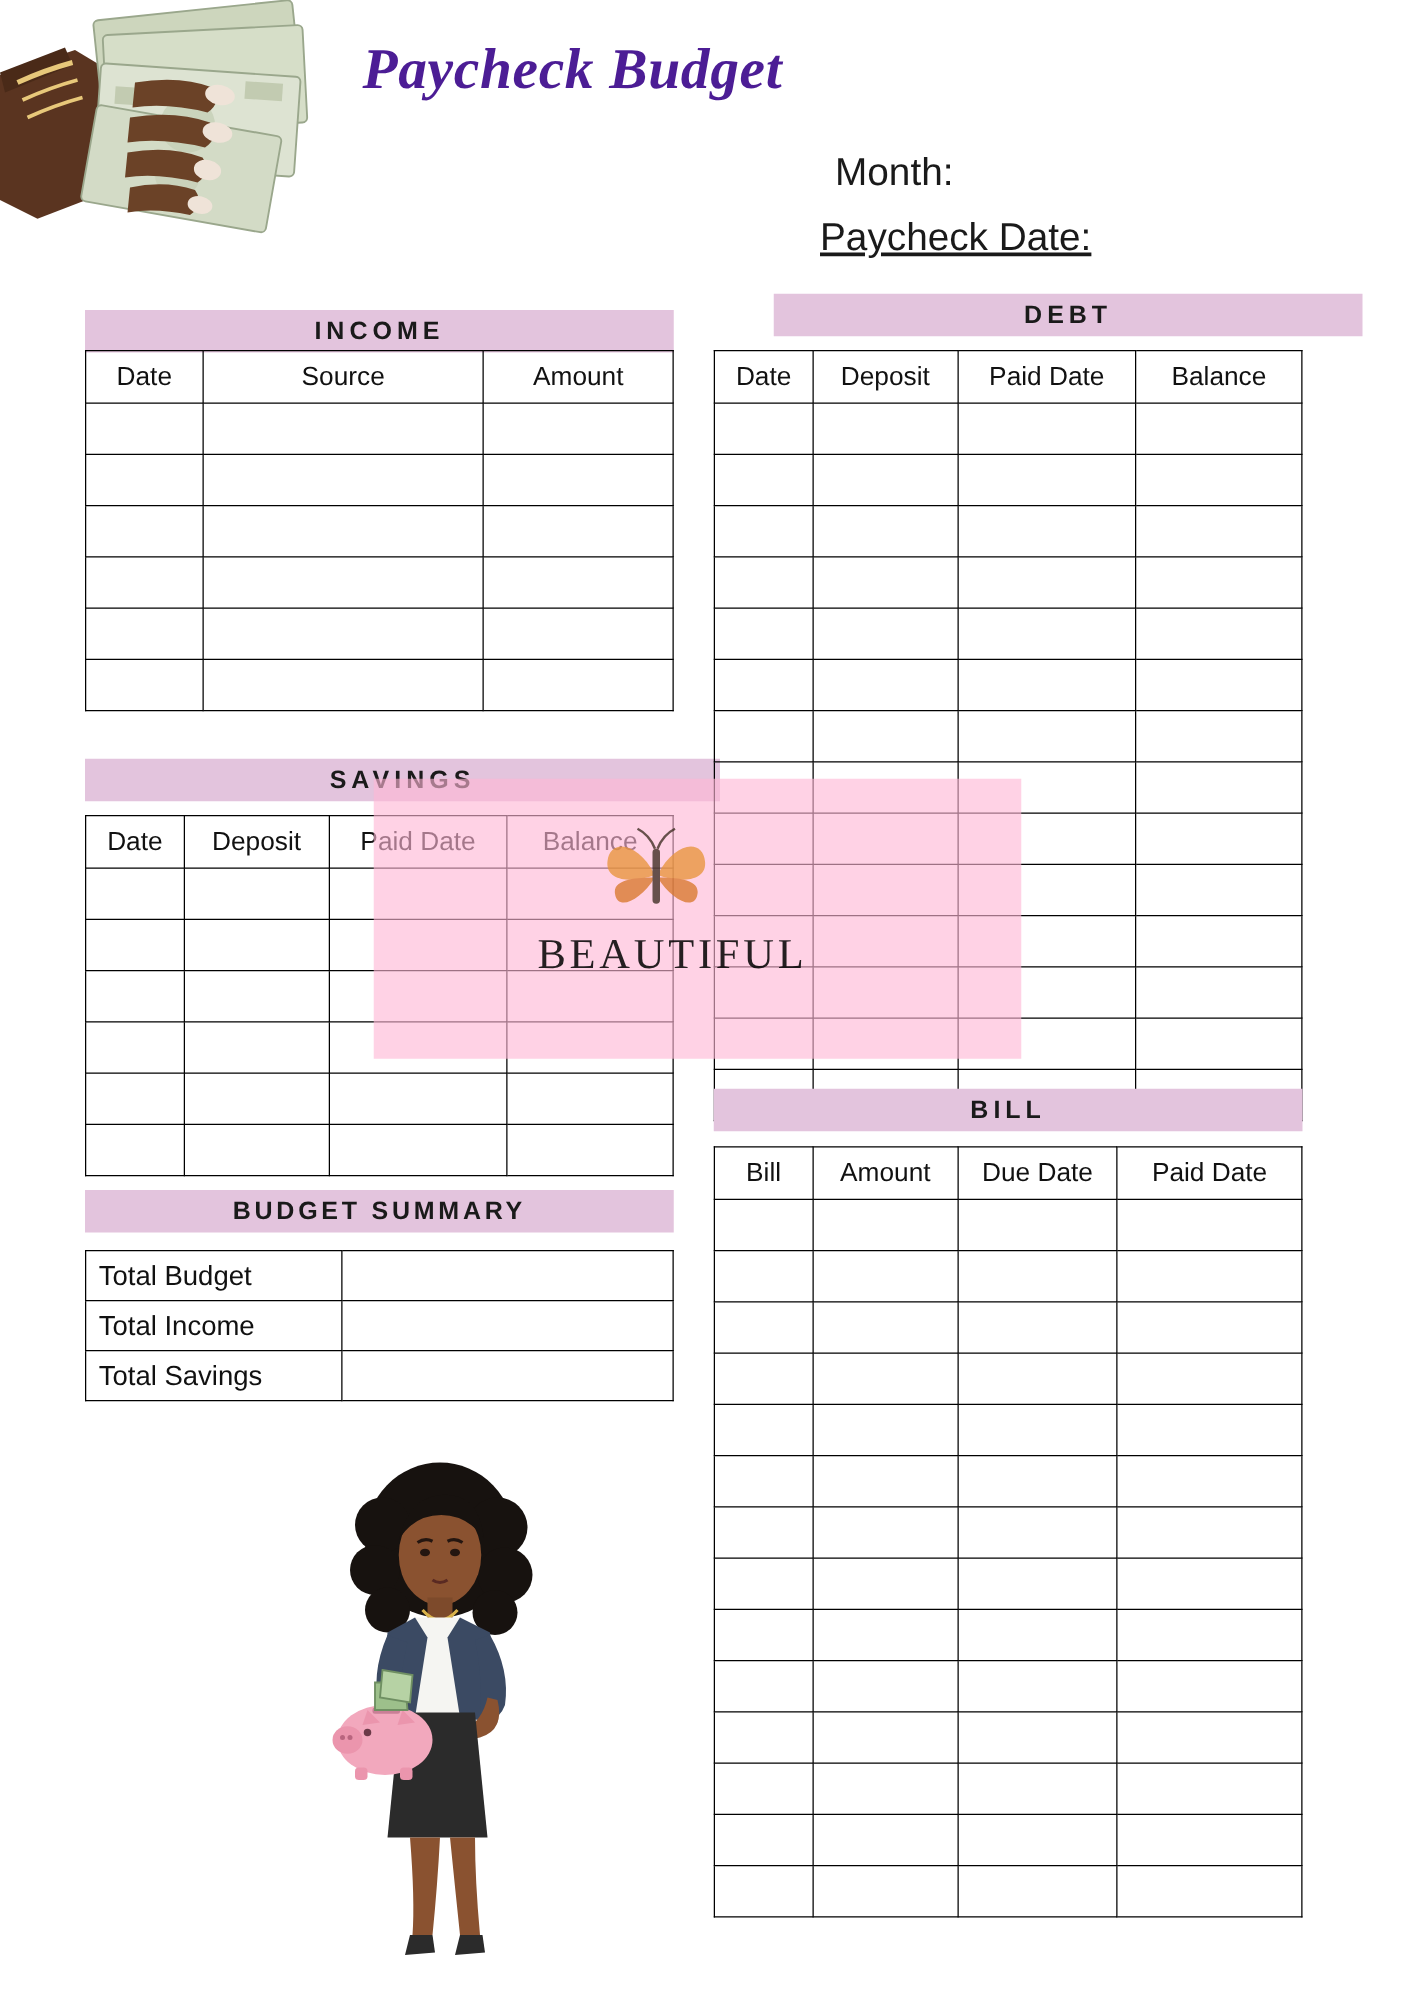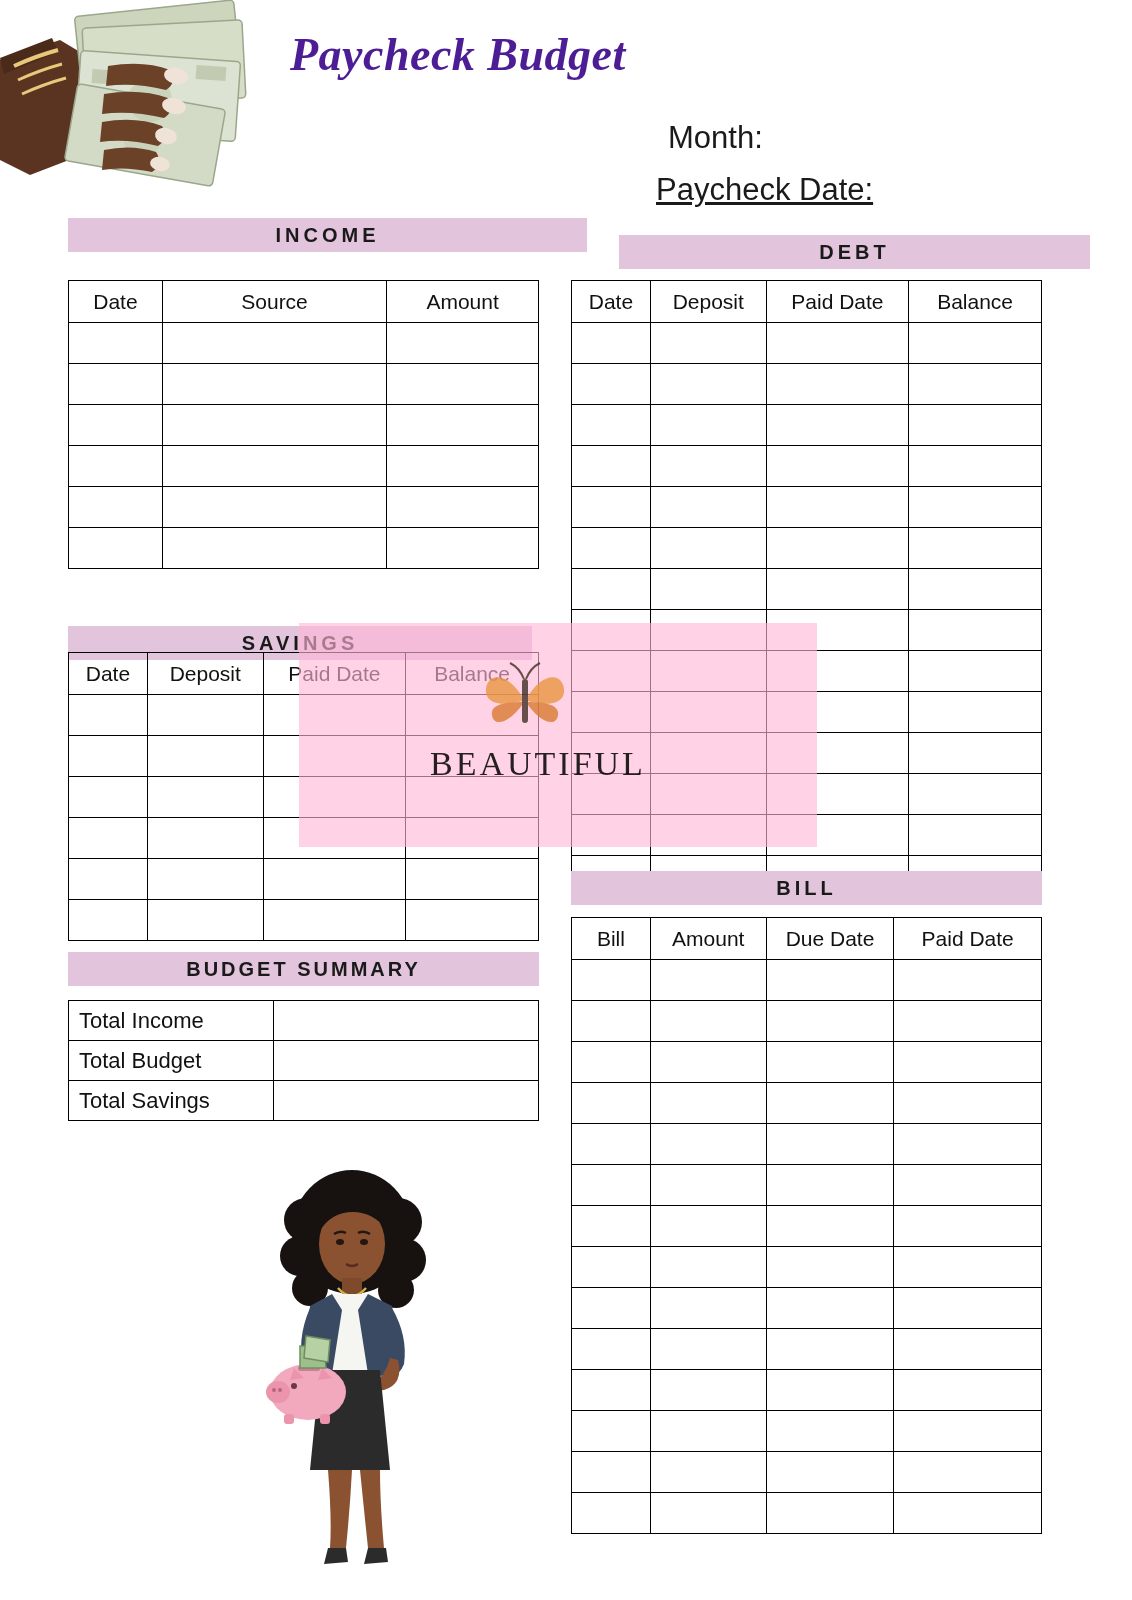--- a/index.html
+++ b/index.html
@@ -176,21 +176,21 @@
       <ellipse cx="174" cy="106" rx="12" ry="8" transform="rotate(12 174 106)"></ellipse>
       <ellipse cx="166" cy="136" rx="11" ry="8" transform="rotate(12 166 136)"></ellipse>
       <ellipse cx="160" cy="164" rx="10" ry="7" transform="rotate(12 160 164)"></ellipse>
     </g>
   </svg>
 
   <div class="title">Paycheck Budget</div>
   <div class="month-line">Month:</div>
   <div class="paydate-line">Paycheck Date:</div>
 
-  <div class="sec-header" style="left:68px; top:218px; width:519px;">INCOME</div>
+  <div class="sec-header" style="left:68px; top:248px; width:471px;">INCOME</div>
 
   <table class="grid" style="left:68px; top:280px; width:471px;">
     <colgroup>
         <col style="width:94px">
         <col style="width:225px">
         <col style="width:152px">
       </colgroup>
     <tbody>
         <tr>
       <th>Date</th>
@@ -223,21 +223,21 @@
           <td></td>
         </tr>
     <tr>
           <td></td>
           <td></td>
           <td></td>
         </tr>
   </tbody>
     </table>
 
-  <div class="sec-header" style="left:68px; top:626px; width:464px;">SAVINGS</div>
+  <div class="sec-header" style="left:68px; top:607px; width:508px;">SAVINGS</div>
 
   <table class="grid" style="left:68px; top:652px; width:471px;">
     <colgroup>
         <col style="width:79px">
         <col style="width:116px">
         <col style="width:143px">
         <col style="width:133px">
       </colgroup>
     <tbody>
         <tr>
@@ -287,25 +287,25 @@
 
   <div class="sec-header" style="left:68px; top:952px; width:471px; letter-spacing:3px;">BUDGET SUMMARY</div>
 
   <table class="summary" style="left:68px; top:1000px; width:471px;">
     <colgroup>
         <col style="width:205px">
         <col style="width:266px">
       </colgroup>
     <tbody>
         <tr>
+      <td>Total Budget</td>
+      <td></td>
+    </tr>
+    <tr>
       <td>Total Income</td>
-      <td></td>
-    </tr>
-    <tr>
-      <td>Total Budget</td>
       <td></td>
     </tr>
     <tr>
       <td>Total Savings</td>
       <td></td>
     </tr>
   </tbody>
     </table>
 
   <div class="sec-header" style="left:571px; top:235px; width:471px;margin-left:48px;">DEBT</div>

